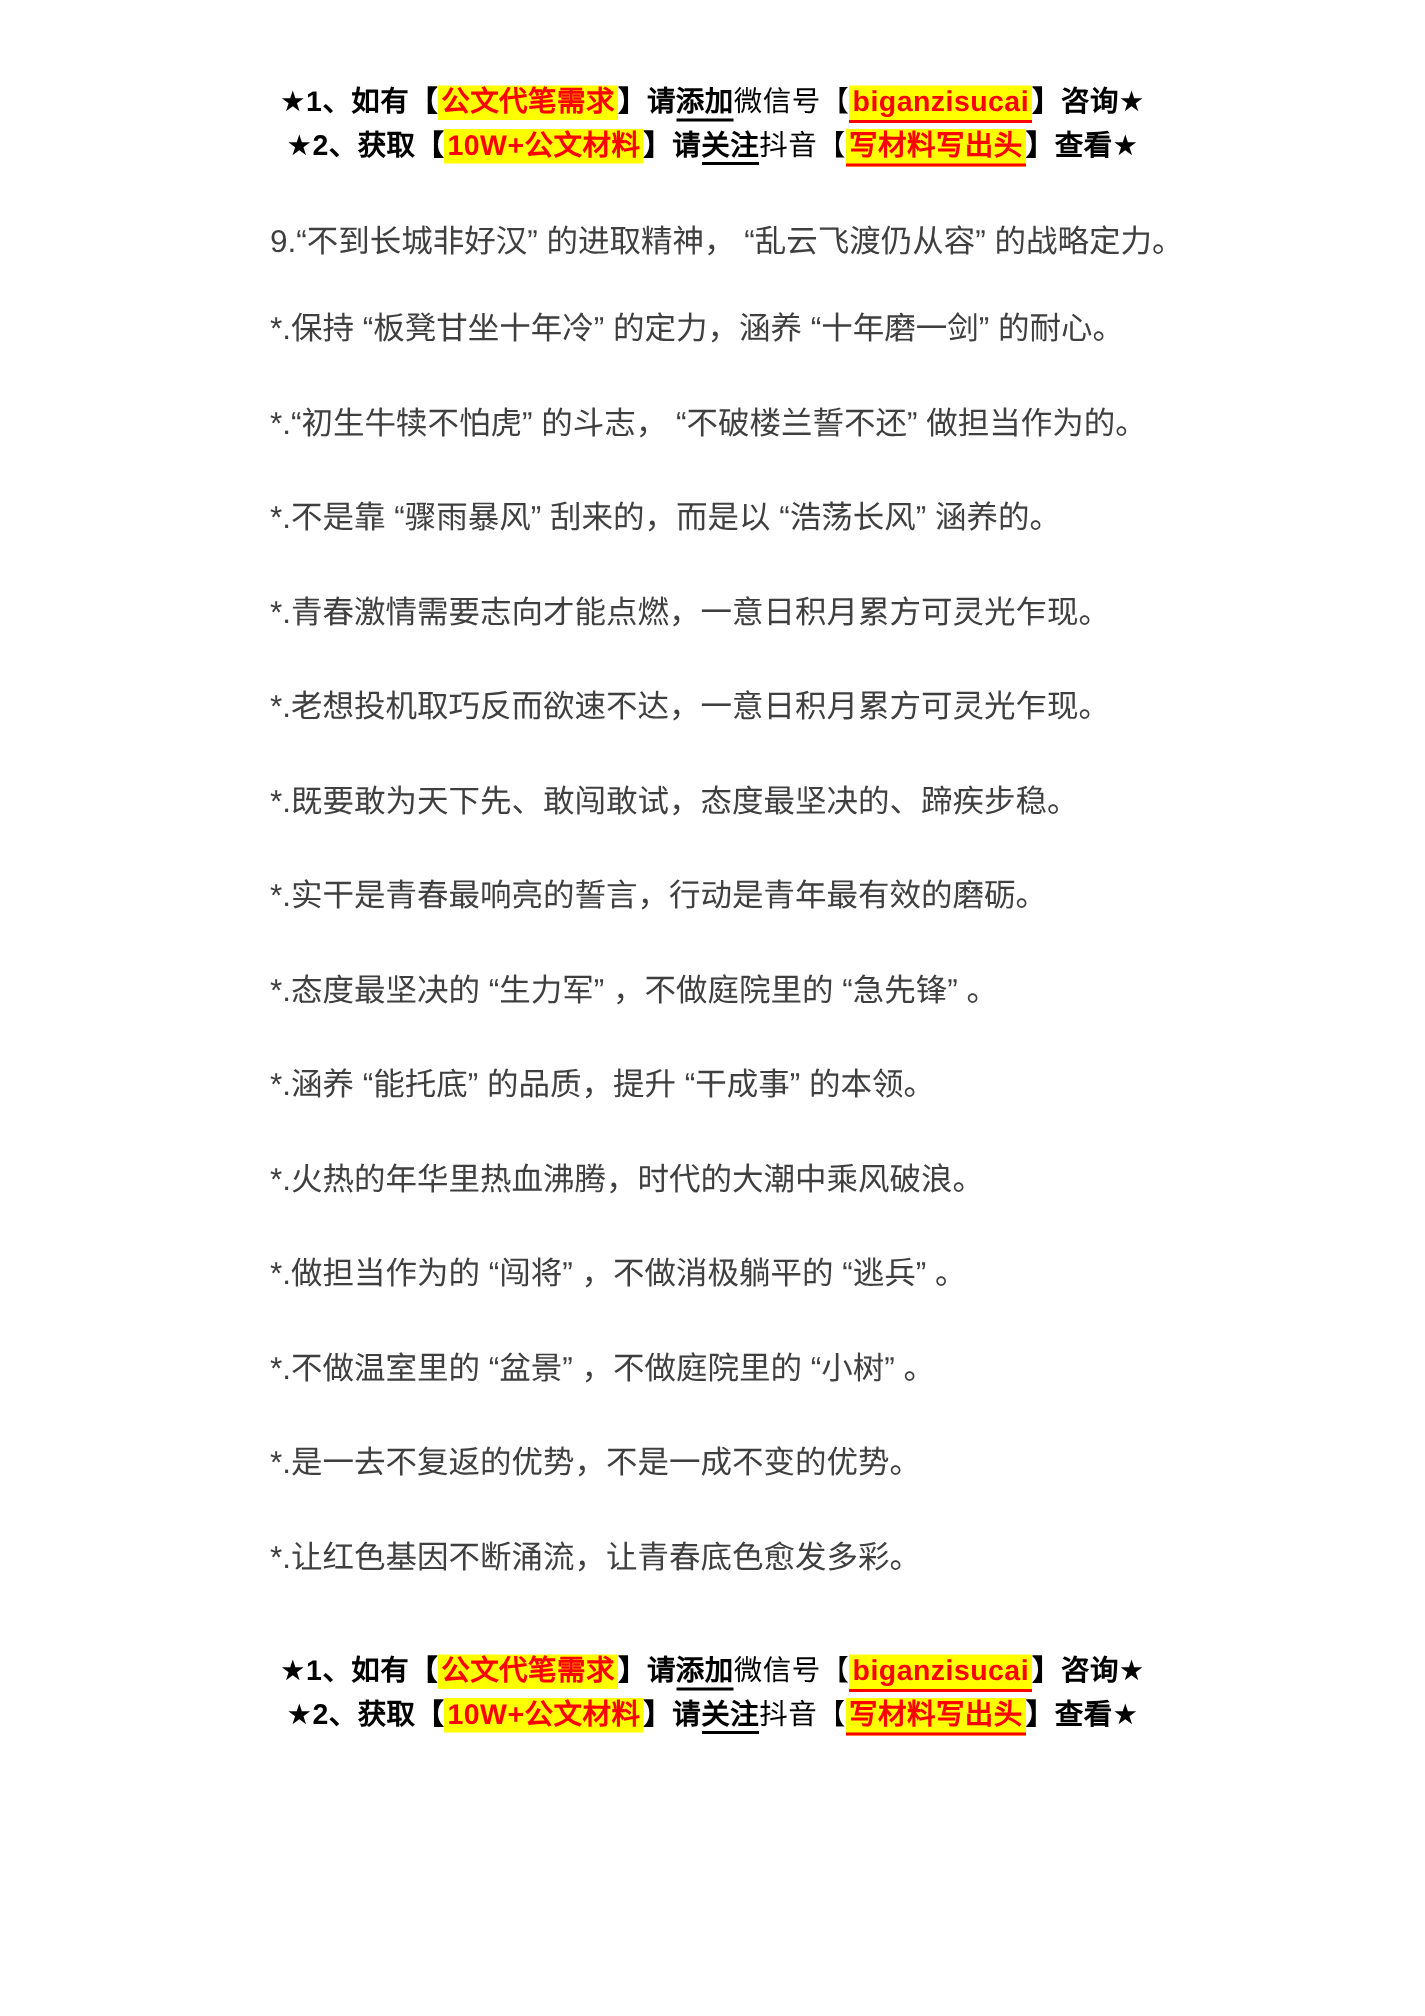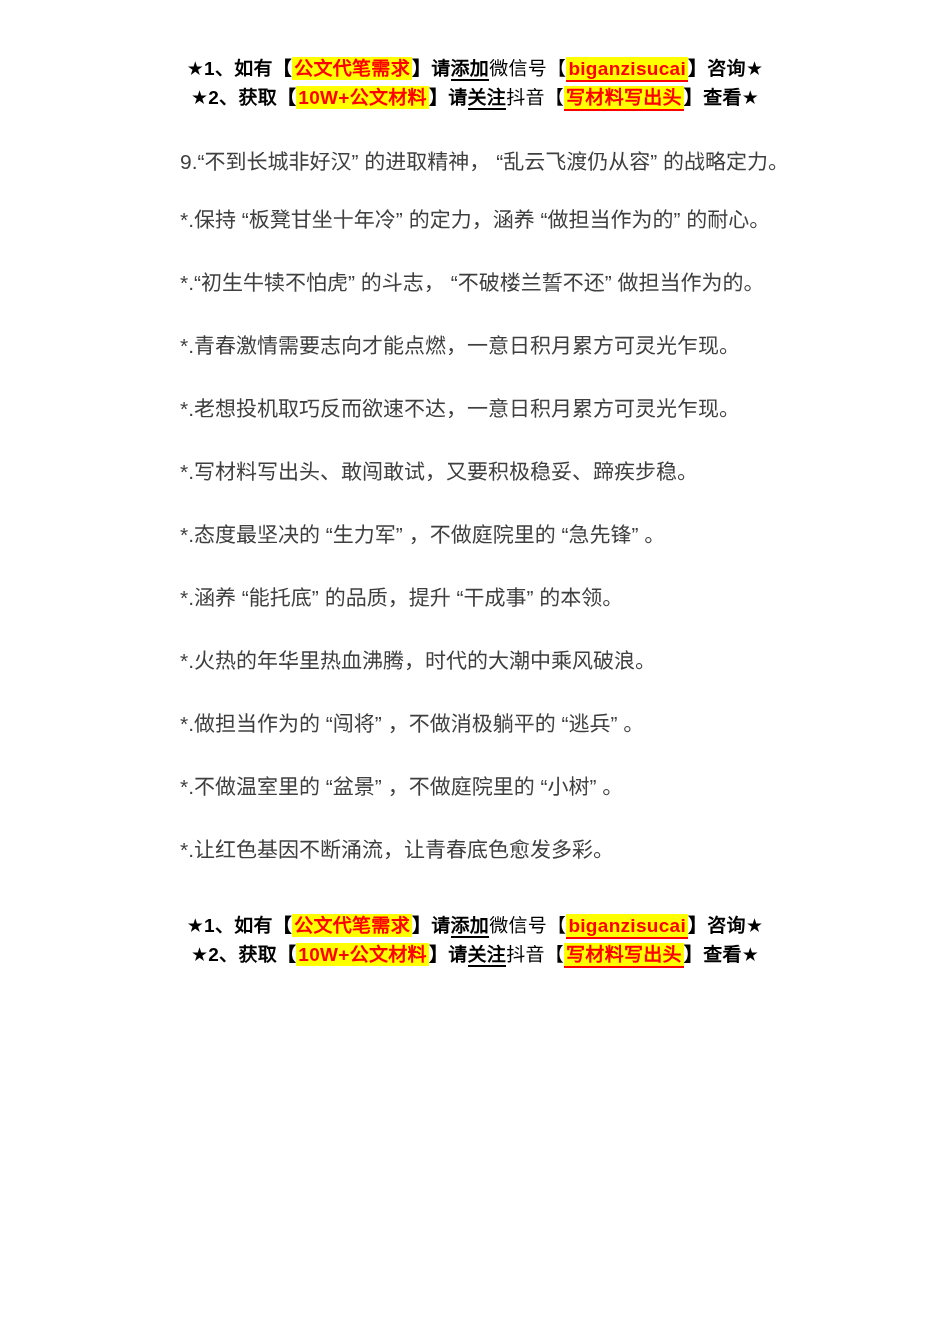--- a/index.html
+++ b/index.html
@@ -63,30 +63,33 @@
       <span>★1、如有【</span><span class="hl">公文代笔需求</span><span>】请</span><span class="ul">添加</span><span class="rg">微信号【</span><span class="hl ul">biganzisucai</span><span>】咨询★</span>
     </div>
     <div class="promo-line">
       <span>★2、获取【</span><span class="hl">10W+公文材料</span><span>】请</span><span class="ul">关注</span><span class="rg">抖音【</span><span class="hl ul">写材料写出头</span><span>】查看★</span>
     </div>
   </div>
 
   <div class="content">
     <p class="para-lead">9.“不到长城非好汉” 的进取精神， “乱云飞渡仍从容” 的战略定力。</p>
     <div class="bullets">
-      <p class="bullet">*.保持 “板凳甘坐十年冷” 的定力，涵养 “做担当作为的” 的耐心。</p>
+      <p class="bullet">*.保持 “板凳甘坐十年冷” 的定力，涵养 “十年磨一剑” 的耐心。</p>
       <p class="bullet">*.“初生牛犊不怕虎” 的斗志， “不破楼兰誓不还” 做担当作为的。</p>
+      <p class="bullet">*.不是靠 “骤雨暴风” 刮来的，而是以 “浩荡长风” 涵养的。</p>
       <p class="bullet">*.青春激情需要志向才能点燃，一意日积月累方可灵光乍现。</p>
       <p class="bullet">*.老想投机取巧反而欲速不达，一意日积月累方可灵光乍现。</p>
-      <p class="bullet">*.写材料写出头、敢闯敢试，又要积极稳妥、蹄疾步稳。</p>
+      <p class="bullet">*.既要敢为天下先、敢闯敢试，态度最坚决的、蹄疾步稳。</p>
+      <p class="bullet">*.实干是青春最响亮的誓言，行动是青年最有效的磨砺。</p>
       <p class="bullet">*.态度最坚决的 “生力军” ，不做庭院里的 “急先锋” 。</p>
       <p class="bullet">*.涵养 “能托底” 的品质，提升 “干成事” 的本领。</p>
       <p class="bullet">*.火热的年华里热血沸腾，时代的大潮中乘风破浪。</p>
       <p class="bullet">*.做担当作为的 “闯将” ，不做消极躺平的 “逃兵” 。</p>
       <p class="bullet">*.不做温室里的 “盆景” ，不做庭院里的 “小树” 。</p>
+      <p class="bullet">*.是一去不复返的优势，不是一成不变的优势。</p>
       <p class="bullet">*.让红色基因不断涌流，让青春底色愈发多彩。</p>
     </div>
   </div>
 
   <div class="promo promo-bottom">
     <div class="promo-line">
       <span>★1、如有【</span><span class="hl">公文代笔需求</span><span>】请</span><span class="ul">添加</span><span class="rg">微信号【</span><span class="hl ul">biganzisucai</span><span>】咨询★</span>
     </div>
     <div class="promo-line">
       <span>★2、获取【</span><span class="hl">10W+公文材料</span><span>】请</span><span class="ul">关注</span><span class="rg">抖音【</span><span class="hl ul">写材料写出头</span><span>】查看★</span>

